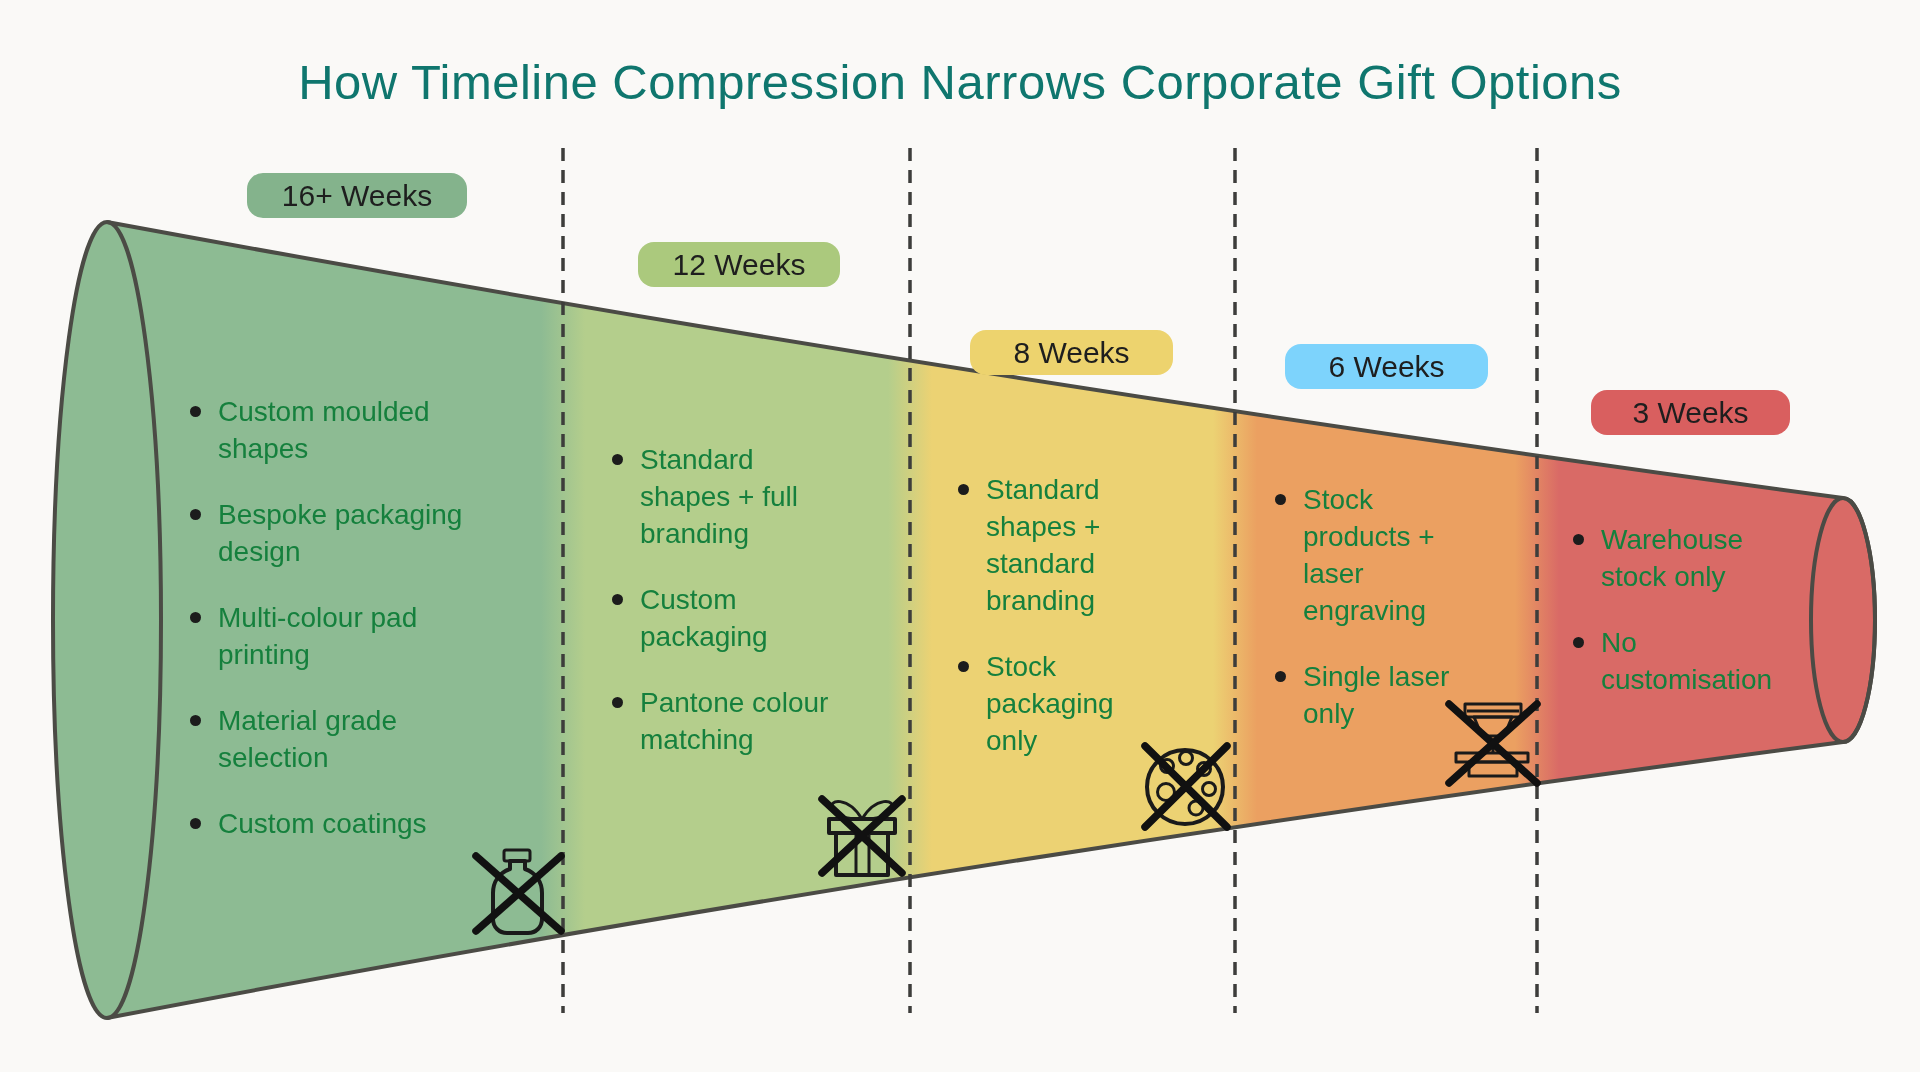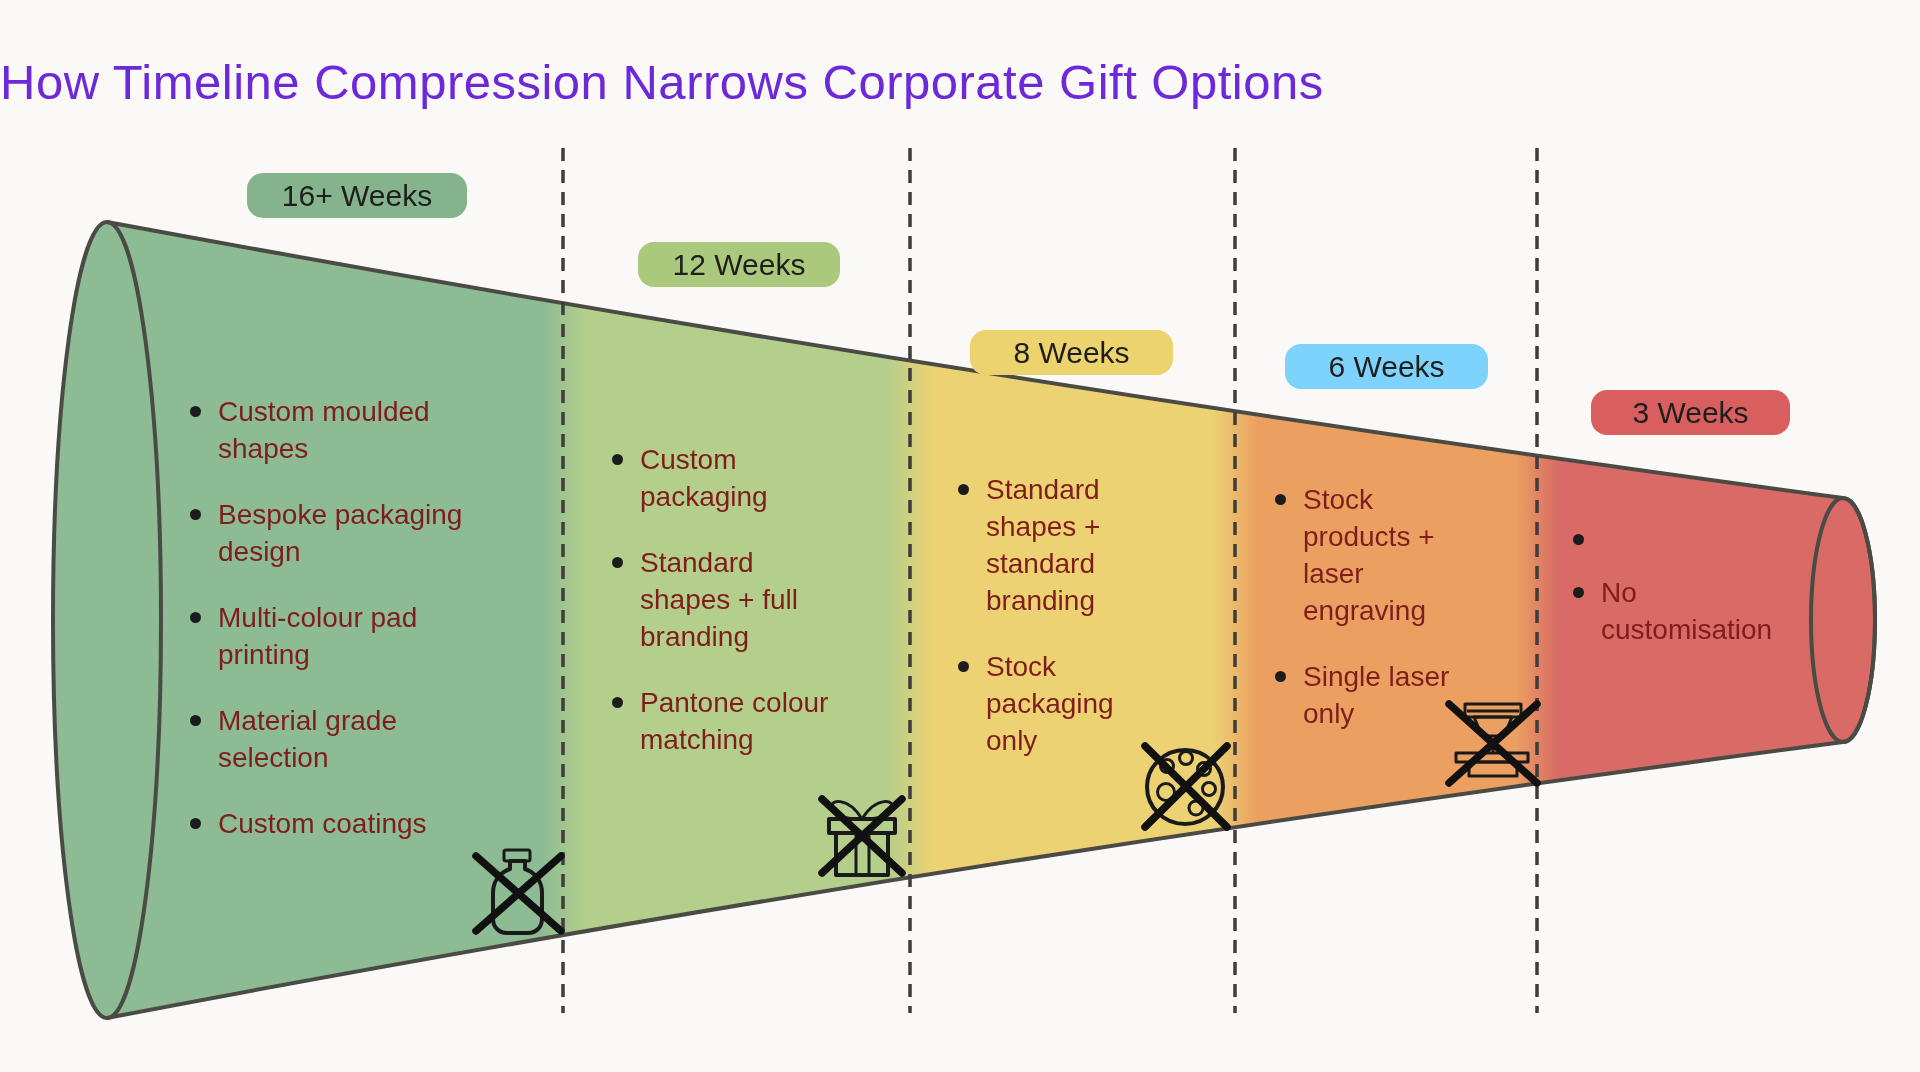--- a/index.html
+++ b/index.html
@@ -4,35 +4,35 @@
 <style>
   html,body{margin:0;padding:0;}
   body{
     width:1920px;height:1072px;position:relative;overflow:hidden;
     background:#faf9f7;
     font-family:"Liberation Sans", sans-serif;
     color:#1b1b1b;
   }
   .title{
     position:absolute;left:0;right:0;top:58px;
-    text-align:left;font-size:49px;font-weight:500;
-    letter-spacing:0.5px;color:#6d28d9;line-height:1;
+    text-align:center;font-size:49px;font-weight:500;
+    letter-spacing:0.5px;color:#0f766e;line-height:1;
   }
   .funnel-svg{position:absolute;left:0;top:0;}
   .badge{
     position:absolute;display:flex;align-items:center;justify-content:center;
     border-radius:16px;font-size:30px;font-weight:500;color:#1e1e1e;
     height:45px;
   }
   .badge-1{left:247px;top:173px;width:220px;}
   .badge-2{left:638px;top:242px;width:202px;}
   .badge-3{left:970px;top:295px;width:203px;}
   .badge-4{left:1285px;top:344px;width:203px;}
   .badge-5{left:1591px;top:390px;width:199px;}
-  .stage-list{position:absolute;font-size:28px;line-height:37px;color:#7f1d1d;}
+  .stage-list{position:absolute;font-size:28px;line-height:37px;color:#15803d;}
   .stage-list .item{display:flex;margin-bottom:29px;}
   .stage-list .item:last-child{margin-bottom:0;}
   .bullet-dot{
     flex:none;width:11px;height:11px;border-radius:50%;
     background:#1c1c1c;margin:13px 17px 0 0;
   }
   .list-1{left:190px;top:393px;} .list-1 .txt{width:270px;}
   .list-2{left:612px;top:441px;} .list-2 .txt{width:200px;}
   .list-3{left:958px;top:471px;} .list-3 .txt{width:160px;}
   .list-4{left:1275px;top:481px;} .list-4 .txt{width:170px;}
@@ -161,28 +161,28 @@
     </div>
   <div class="item">
       <span class="bullet-dot"></span>
       <span class="txt">Custom coatings</span>
     </div>
 </div>
 
 <div class="stage-list list-2">
   <div class="item">
       <span class="bullet-dot"></span>
+      <span class="txt">Standard shapes + full branding</span>
+    </div>
+  <div class="item">
+      <span class="bullet-dot"></span>
       <span class="txt">Custom packaging</span>
     </div>
   <div class="item">
       <span class="bullet-dot"></span>
-      <span class="txt">Standard shapes + full branding</span>
-    </div>
-  <div class="item">
-      <span class="bullet-dot"></span>
       <span class="txt">Pantone colour matching</span>
     </div>
 </div>
 
 <div class="stage-list list-3">
   <div class="item">
       <span class="bullet-dot"></span>
       <span class="txt">Standard shapes + standard branding</span>
     </div>
   <div class="item">
@@ -198,18 +198,19 @@
     </div>
   <div class="item">
       <span class="bullet-dot"></span>
       <span class="txt">Single laser only</span>
     </div>
 </div>
 
 <div class="stage-list list-5">
   <div class="item">
       <span class="bullet-dot"></span>
+      <span class="txt">Warehouse stock only</span>
     </div>
   <div class="item">
       <span class="bullet-dot"></span>
       <span class="txt">No customisation</span>
     </div>
 </div>
 
 </body></html>

